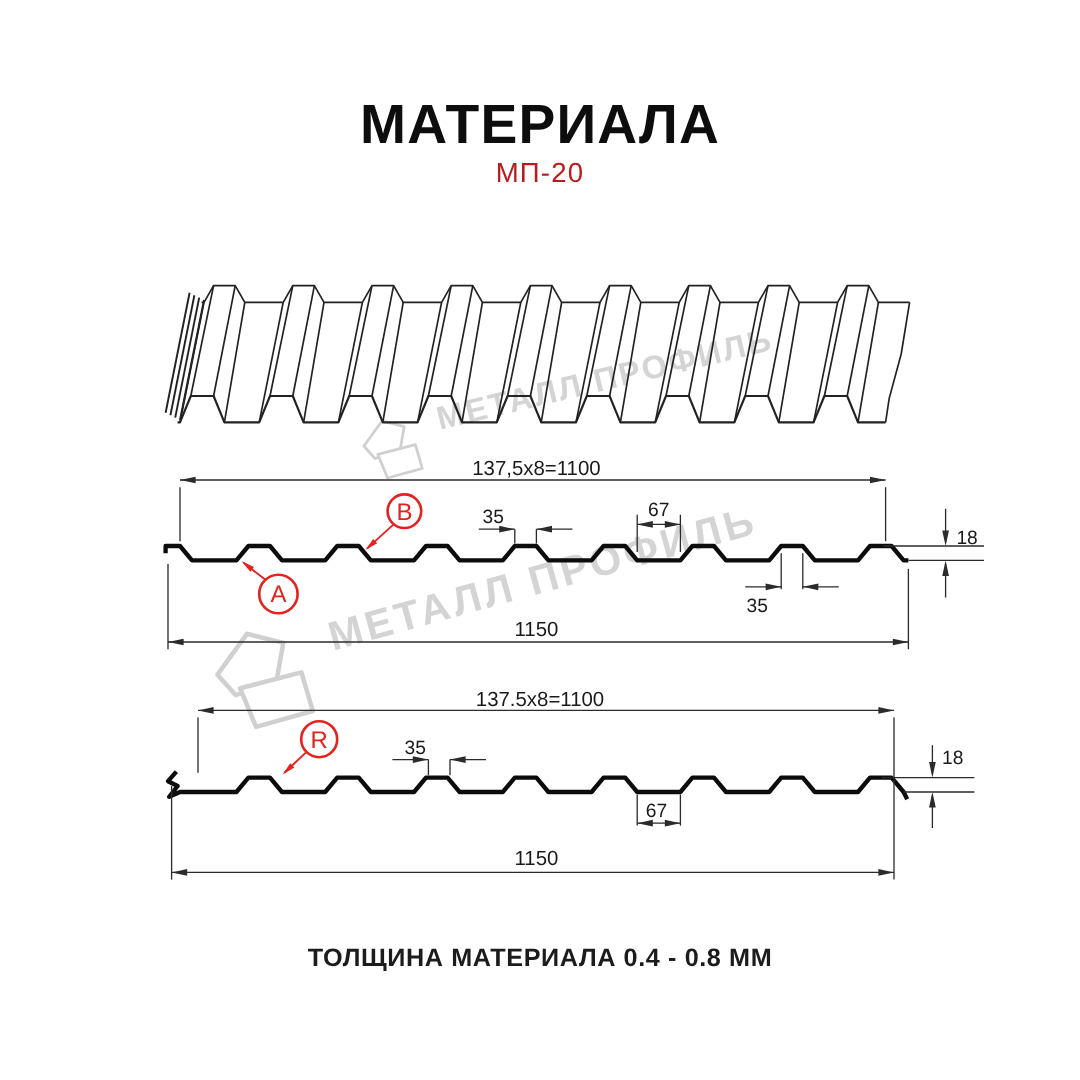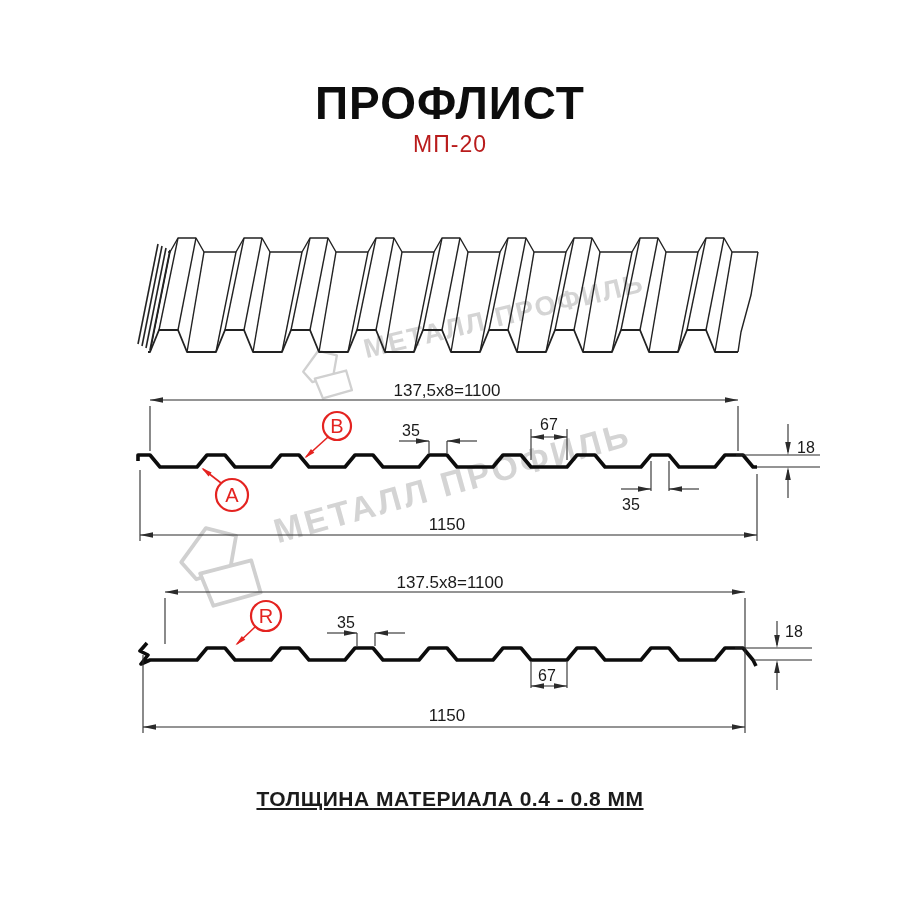--- a/index.html
+++ b/index.html
@@ -11,21 +11,21 @@
   .page-title{
     left:0;top:76px;width:900px;text-align:center;
     font-size:46px;font-weight:bold;letter-spacing:1px;color:#0d0d0d;
   }
   .page-subtitle{
     left:0;top:131px;width:900px;text-align:center;
     font-size:23px;font-weight:500;letter-spacing:1px;color:#b91c1c;
   }
   .footer-note{
     left:0;top:787px;width:900px;text-align:center;
-    font-size:21px;font-weight:600;letter-spacing:0.5px;color:#1c1c1c;text-decoration:underline;
+    font-size:21px;font-weight:600;letter-spacing:0.5px;color:#1c1c1c;
   }
   .wm-text{
     font-weight:bold;color:#d4d4d4;white-space:nowrap;
     transform-origin:left bottom;
   }
   .wm1-text{left:368px;top:334px;font-size:27px;letter-spacing:2px;transform:rotate(-13.5deg);}
   .wm2-text{left:280px;top:512px;font-size:34px;letter-spacing:3px;transform:rotate(-15.5deg);}
   svg{position:absolute;left:0;top:0;}
   svg text{font-family:"Liberation Sans", sans-serif;}
   .dim{font-size:17px;fill:#1a1a1a;text-anchor:middle;}
@@ -45,21 +45,21 @@
 <div class="abs wm-text wm1-text">МЕТАЛЛ ПРОФИЛЬ</div>
 
 <div class="abs" style="left:168px;top:518px;width:104px;height:96px;">
   <svg width="104" height="96" viewBox="0 0 110 100" style="position:static">
     <polygon points="14,46 40,10 72,18 66,52 30,64" fill="#ffffff" stroke="#d0d0d0" stroke-width="4" stroke-linejoin="round"></polygon>
     <polygon points="34,58 88,44 98,78 48,92" fill="#ffffff" stroke="#d0d0d0" stroke-width="4" stroke-linejoin="round"></polygon>
   </svg>
 </div>
 <div class="abs wm-text wm2-text">МЕТАЛЛ ПРОФИЛЬ</div>
 
-<div class="abs page-title">ПРОФЛИСТ</div>
+<div class="abs page-title">МАТЕРИАЛА</div>
 <div class="abs page-subtitle">МП-20</div>
 <div class="abs footer-note">ТОЛЩИНА МАТЕРИАЛА 0.4 - 0.8 ММ</div>
 
 <svg id="art" width="900" height="900" viewBox="0 0 900 900">
   <g id="g-sketch">
       <line x1="170" y1="252" x2="150" y2="352" stroke="#222" stroke-width="1.4"></line>
       <line x1="178" y1="238" x2="159" y2="330" stroke="#222" stroke-width="1.4"></line>
       <line x1="196" y1="238" x2="178" y2="330" stroke="#222" stroke-width="1.4"></line>
       <line x1="204" y1="252" x2="187" y2="352" stroke="#222" stroke-width="1.4"></line>
       <line x1="236" y1="252" x2="216" y2="352" stroke="#222" stroke-width="1.4"></line>

